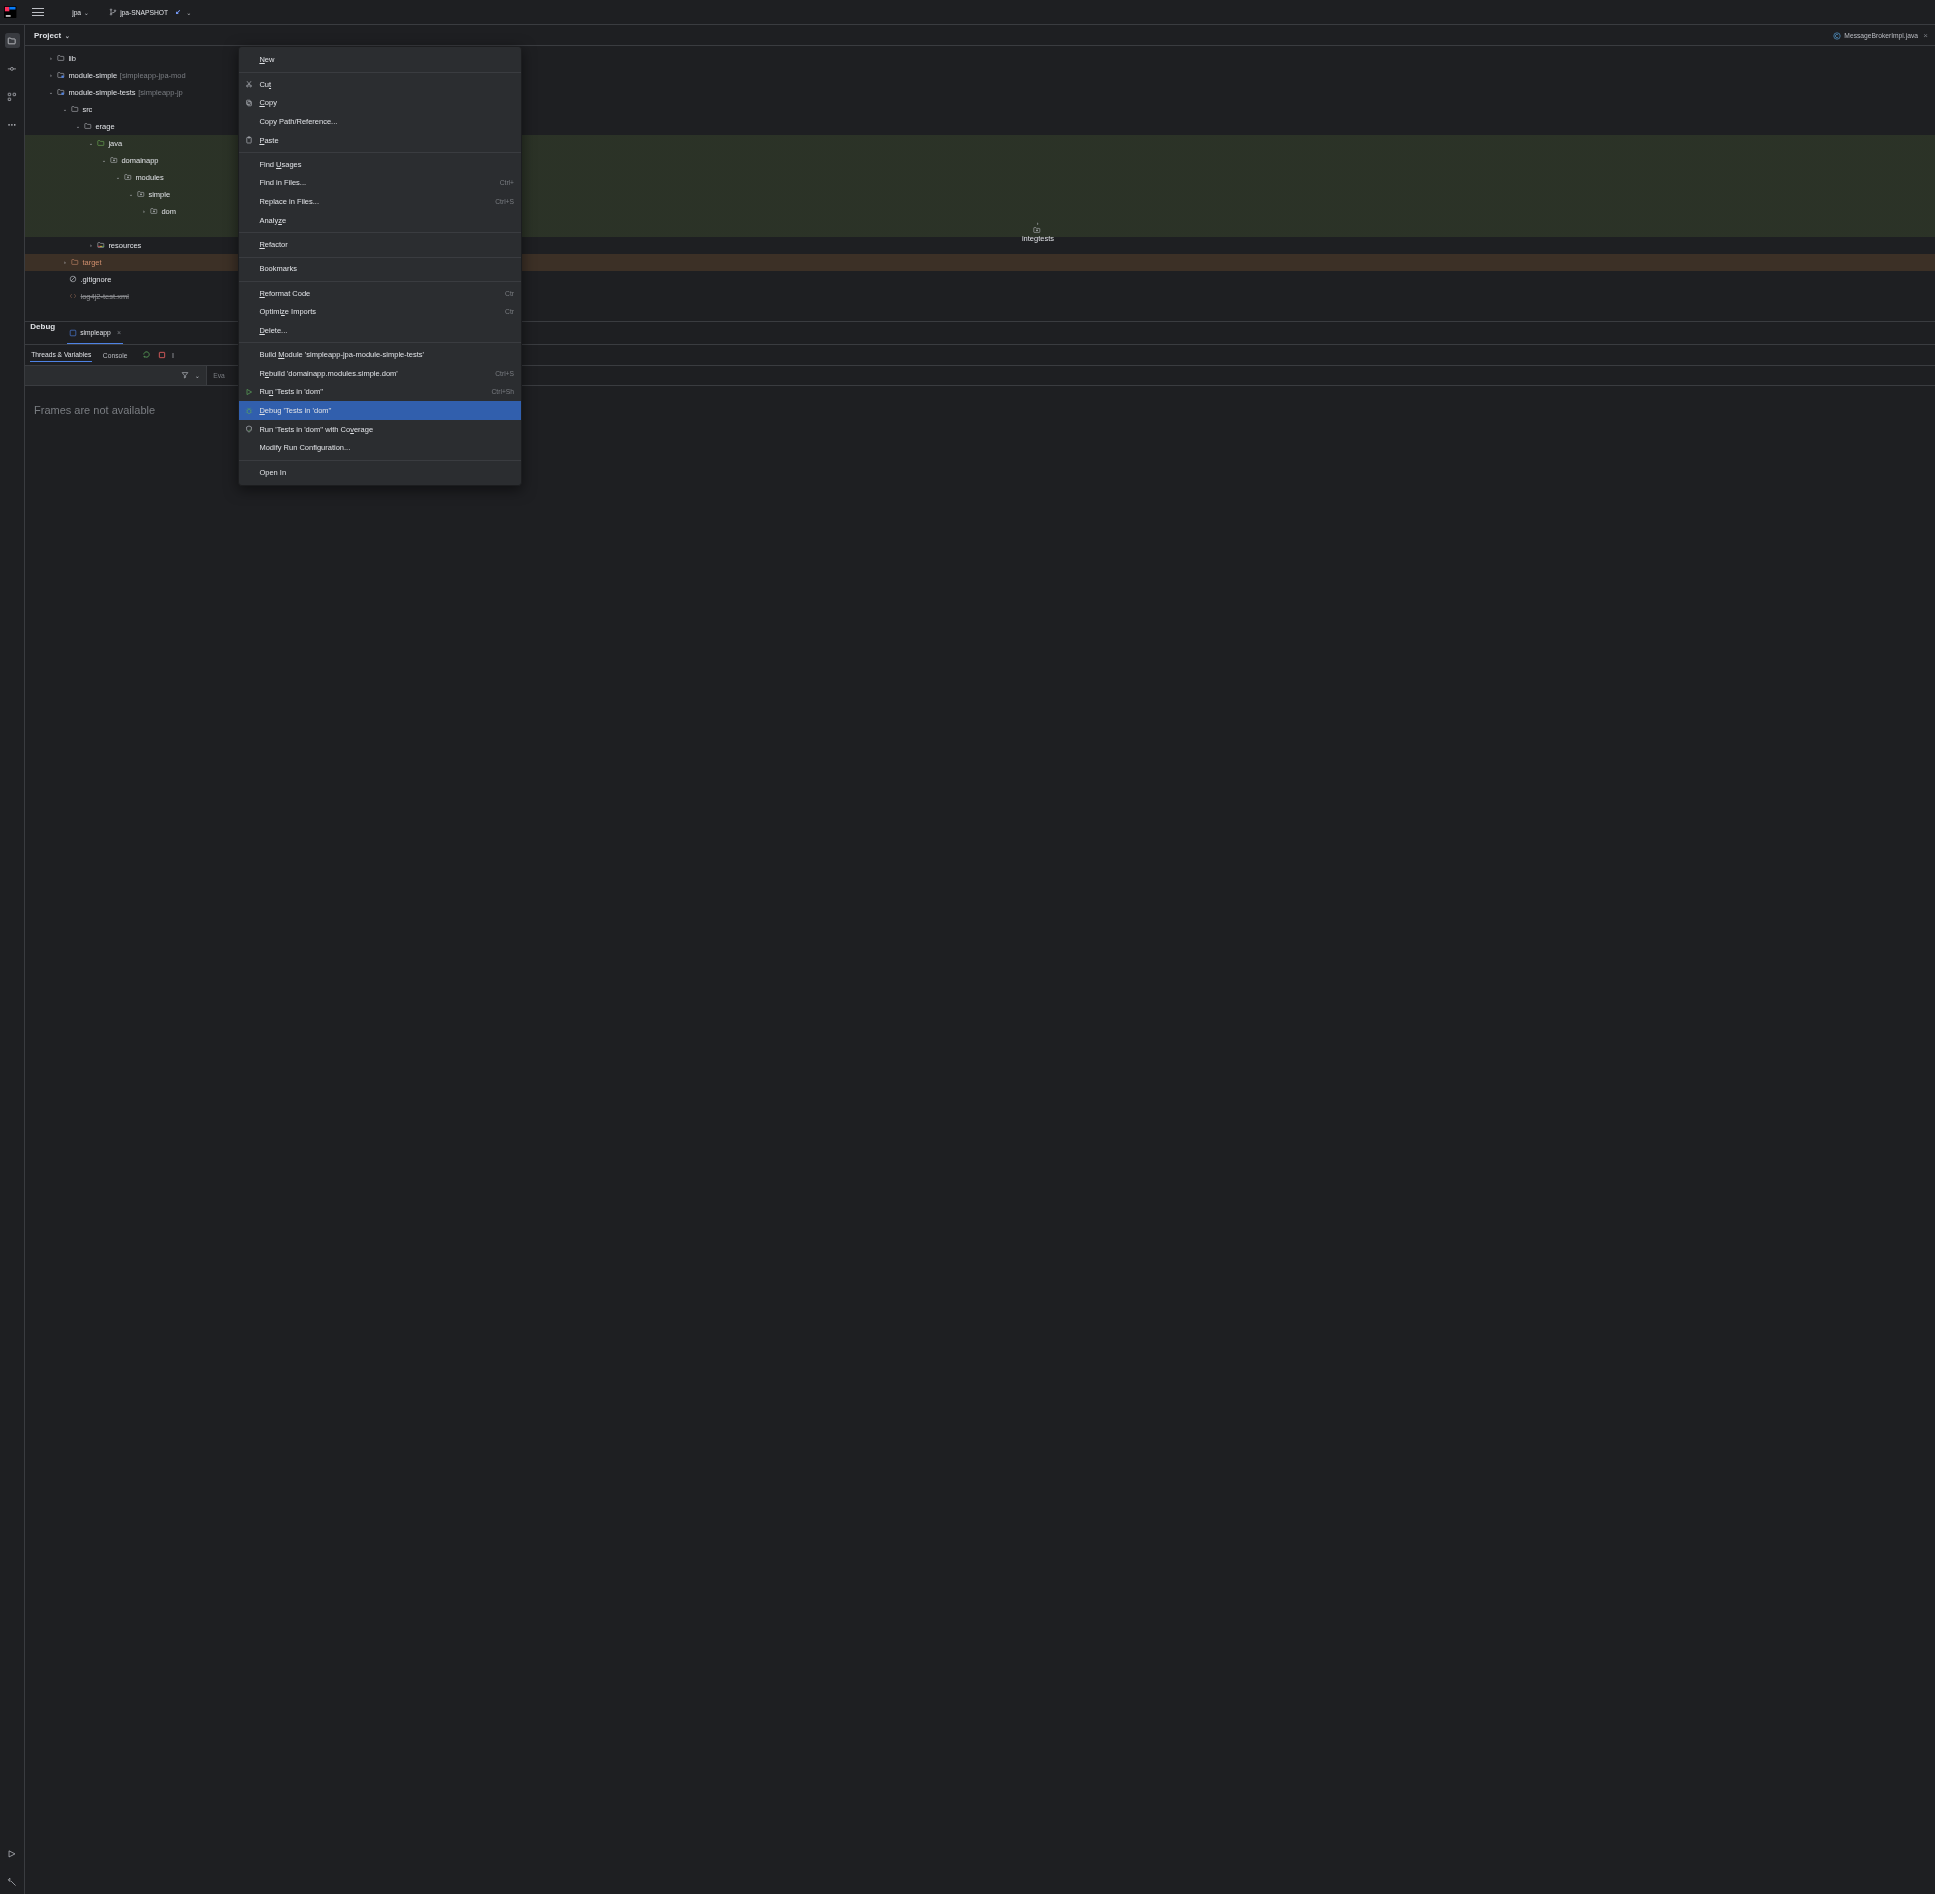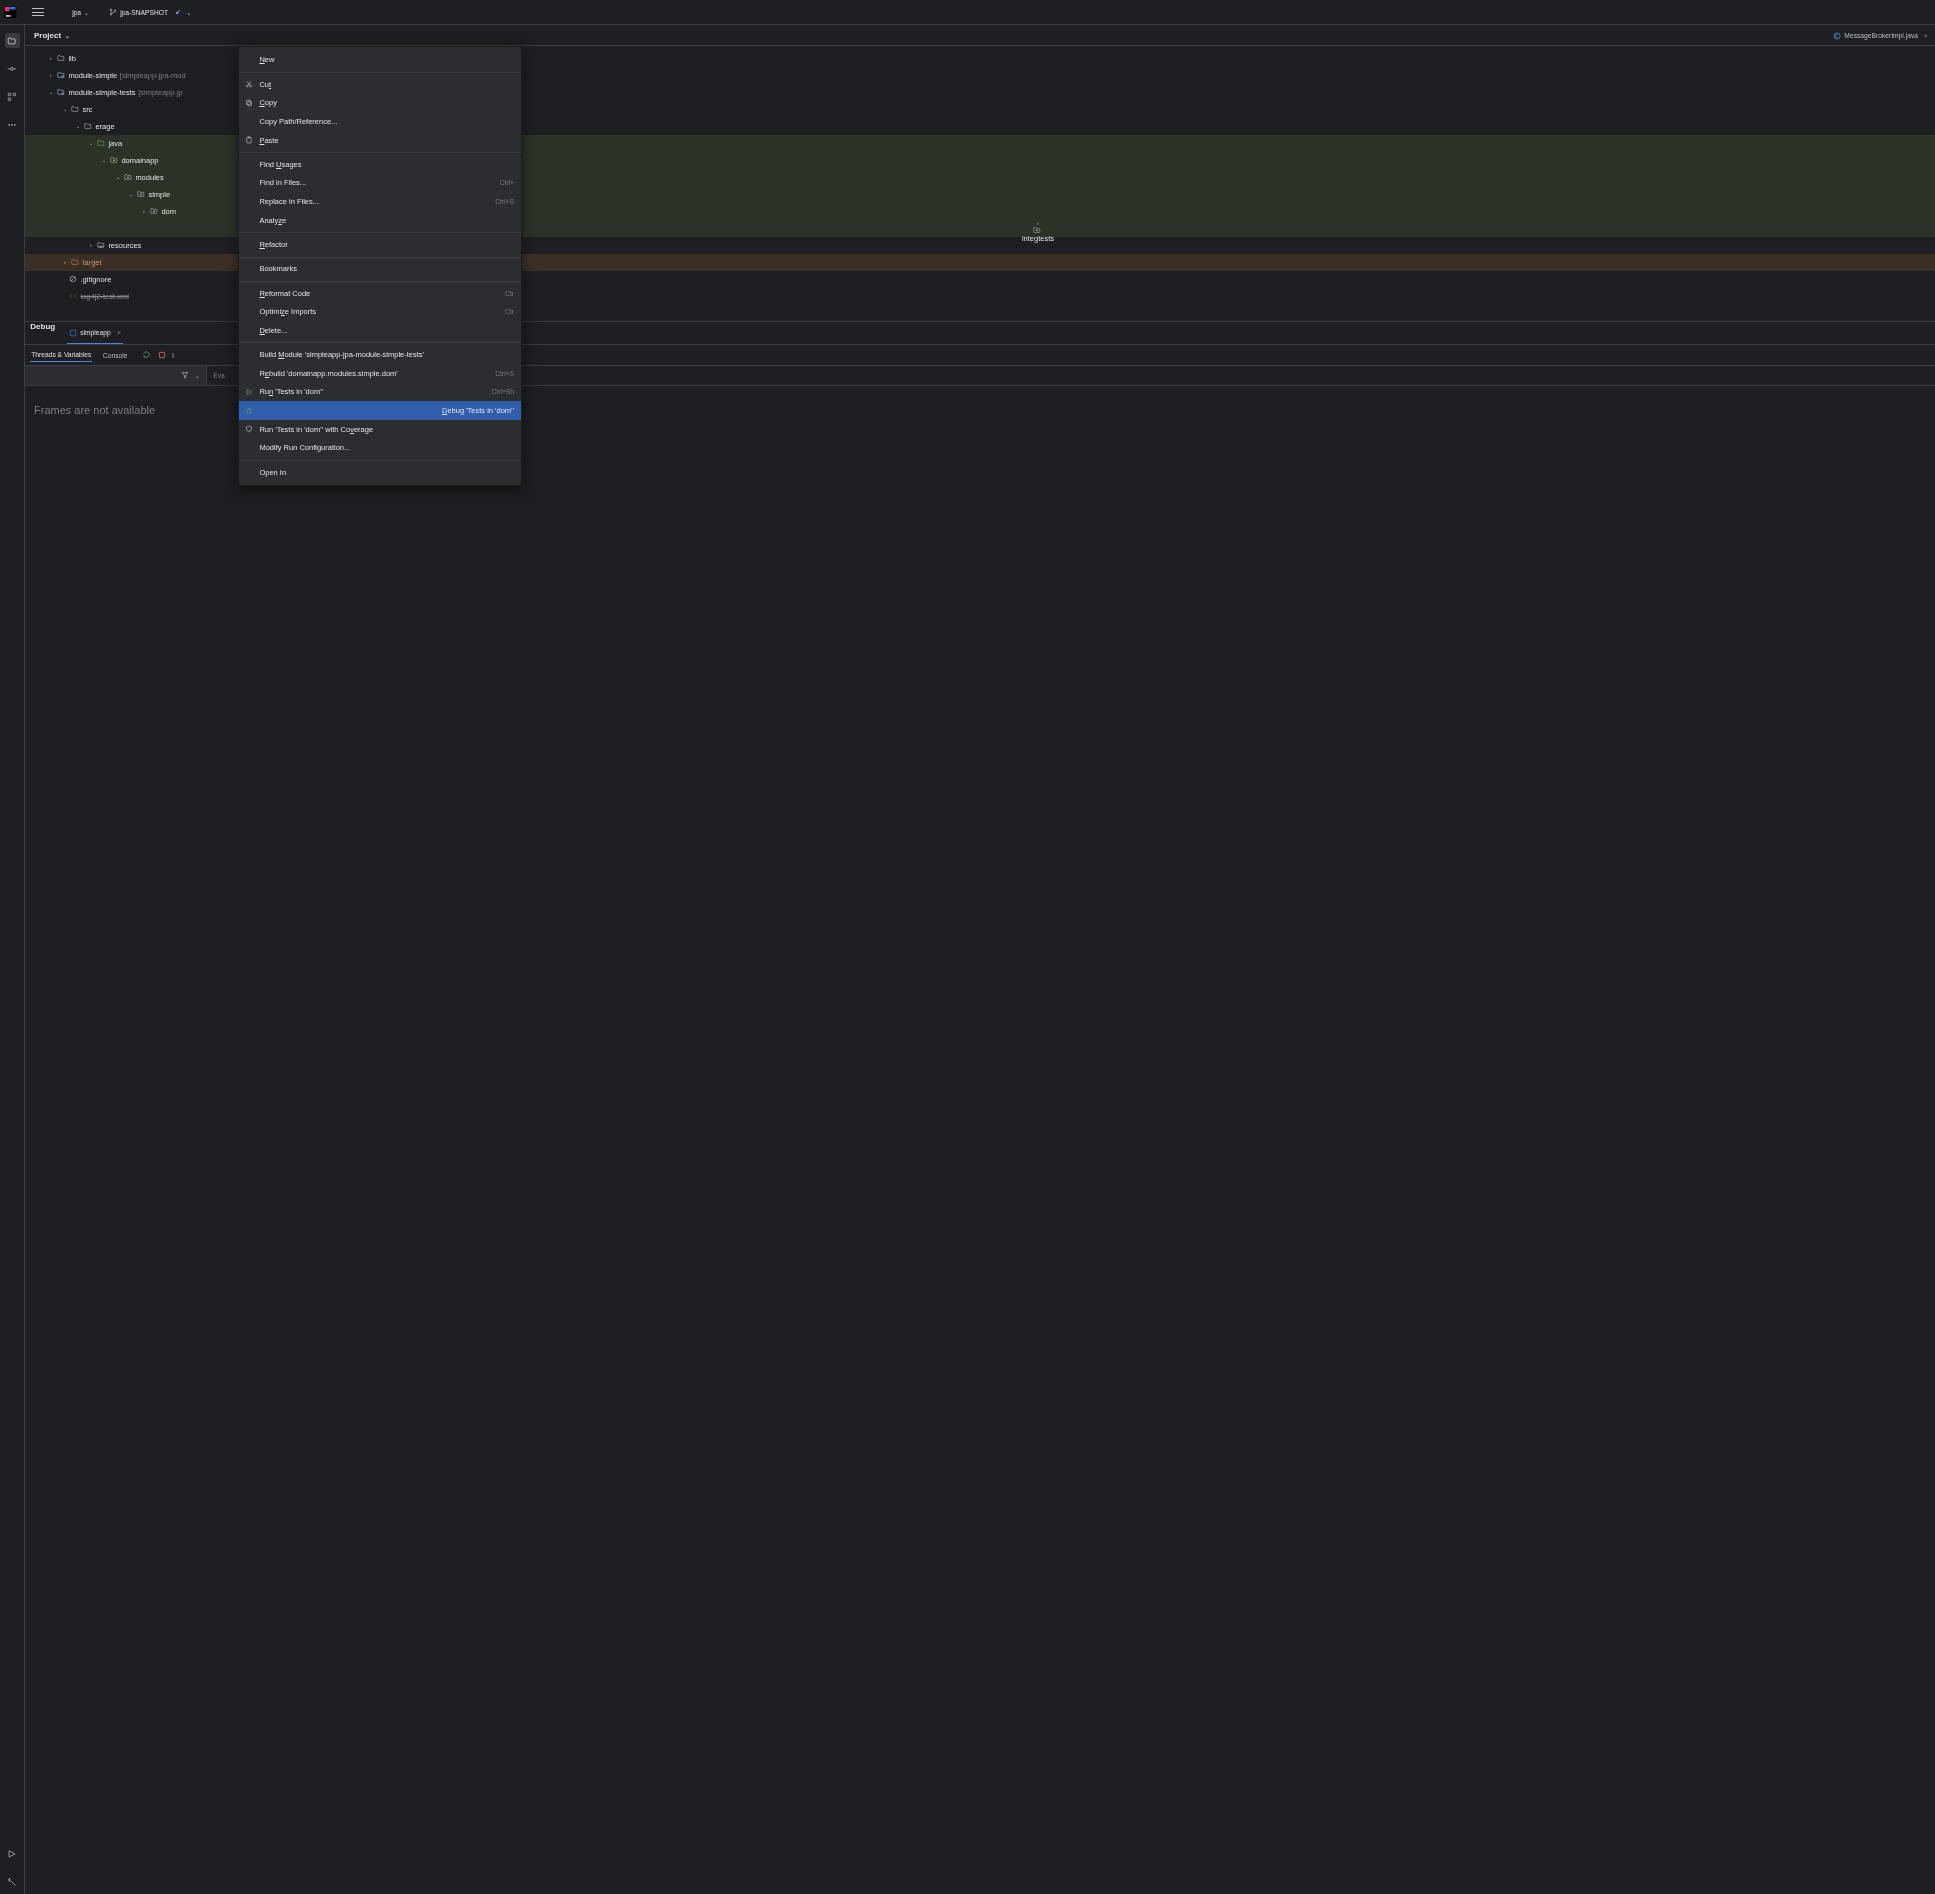--- a/index.html
+++ b/index.html
@@ -74,21 +74,21 @@
   .dt-tab.active{color:var(--fg-0);border-bottom:1.3px solid #4e82e4;}
   .tool-icons{margin-left:4.4px;display:flex;align-items:center;gap:6.2px;}
   .tool-icons .ic{cursor:pointer;}
   .frames-row{height:19.5px;display:flex;align-items:center;border-bottom:0.4px solid var(--divider);}
   .frames-left{flex:0 0 182px;display:flex;align-items:center;justify-content:flex-end;gap:5.3px;padding-right:6.2px;border-right:0.4px solid var(--divider);height:100%;background:var(--bg-1);}
   .eval{flex:1;padding-left:6.2px;color:var(--fg-dim);}
   .frames-msg{padding:18px 9px;color:var(--fg-dim);font-size:11px;}
   
   .ctx{position:absolute;top:21px;left:213px;width:284px;background:var(--menu-bg);border:0.4px solid #1c1d1f;border-radius:3.6px;box-shadow:0 3.6px 13.3px rgba(0,0,0,0.5);padding:3.6px 0;font-size:7.5px;z-index:50;}
   .mi{height:18.6px;display:flex;align-items:center;padding:0 7px 0 20.4px;position:relative;cursor:pointer;color:var(--fg-0);}
-  .mi.sel{background:var(--sel-blue);justify-content:flex-end;}
+  .mi.sel{background:var(--sel-blue);}
   .mi .mi-ic{position:absolute;left:5.3px;width:9.8px;height:9.8px;display:flex;align-items:center;justify-content:center;}
   .mi .sc{margin-left:auto;color:var(--fg-dim);font-size:6.7px;}
   .msep{height:0.4px;background:var(--menu-sep);margin:2.7px 0;}
   u{text-decoration:underline;text-underline-offset:1.3px;}
 </style>
 </head>
 <body>
 
 <div class="topbar">
   <span class="ij-logo">

